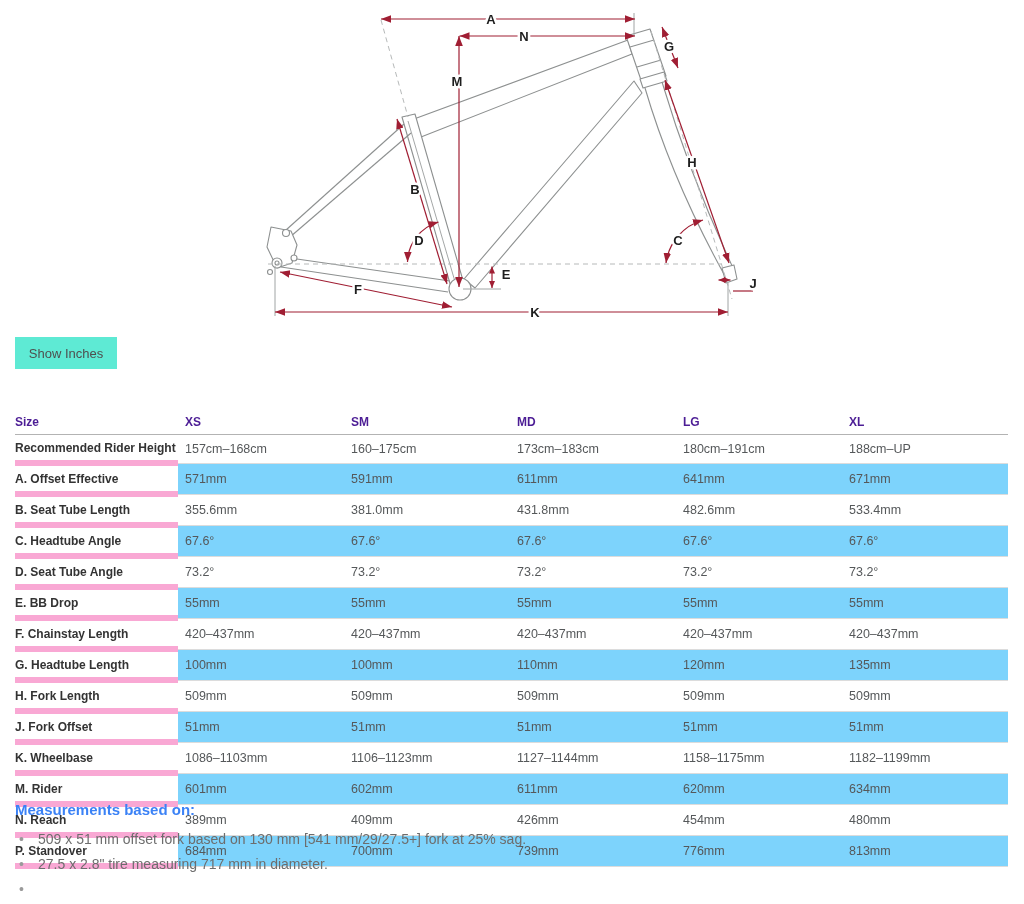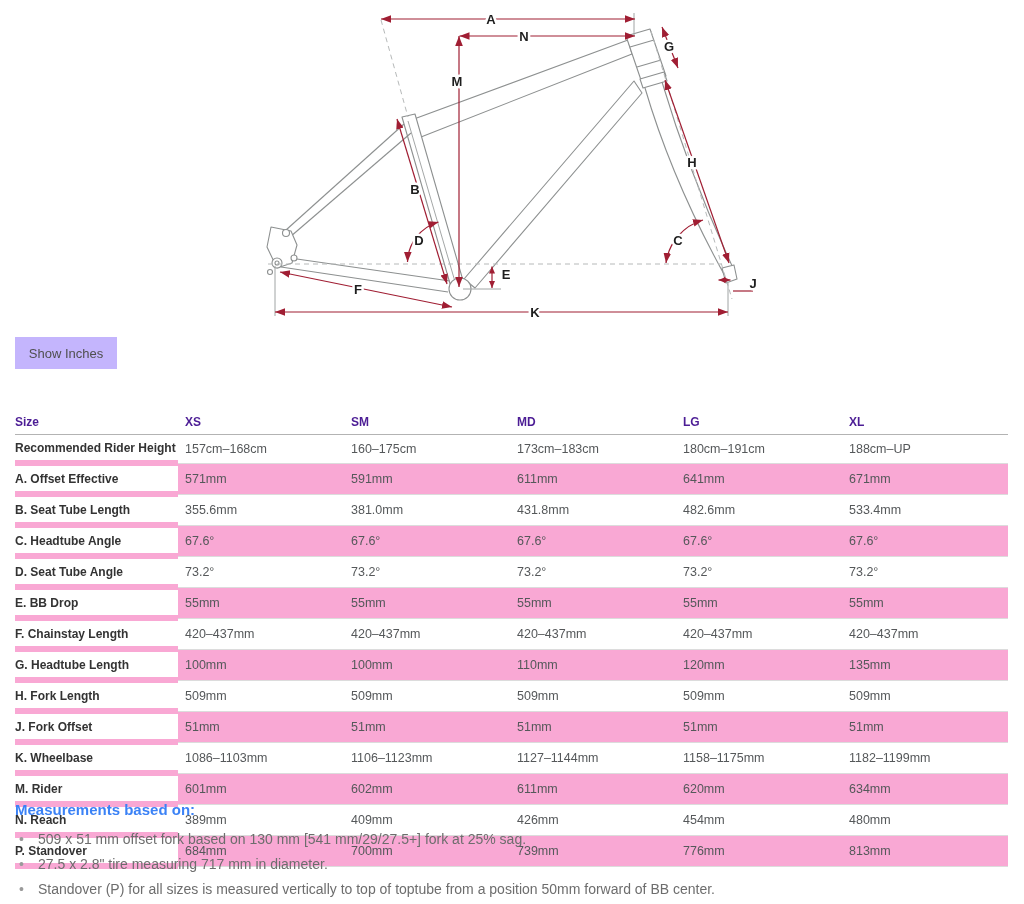--- a/index.html
+++ b/index.html
@@ -12,33 +12,33 @@
   .frame .filled{fill:#ffffff;}
   .dash{stroke:#b6b9b9;stroke-width:1;stroke-dasharray:5 4;fill:none;}
   .guide{stroke:#a0a4a4;stroke-width:1;fill:none;}
   .dim{stroke:#a01e33;stroke-width:1.2;fill:none;}
   .dimlabel{font-family:"Liberation Sans",sans-serif;font-size:13px;font-weight:bold;
             fill:#1e1e1e;paint-order:stroke;stroke:#ffffff;stroke-width:5px;
             stroke-linejoin:round;text-anchor:middle;dominant-baseline:central;}
 
   
   .show-inches{position:absolute;left:15px;top:337px;width:102px;height:32px;
-               background:#c4b5fd;border:0;color:#4f4f4f;font-family:"Liberation Sans",sans-serif;
+               background:#5eead4;border:0;color:#4f4f4f;font-family:"Liberation Sans",sans-serif;
                font-size:13px;cursor:pointer;}
 
   
   .geo-table{position:absolute;left:15px;top:409px;width:993px;border-collapse:collapse;
              table-layout:fixed;}
   .geo-table th,.geo-table td{height:25px;padding:0;vertical-align:middle;text-align:left;
              white-space:nowrap;overflow:hidden;}
   .geo-table thead th{font-size:12px;font-weight:bold;color:#4c1d95;border-bottom:1px solid #b3b3b3;}
   .geo-table thead th:not(:first-child){padding-left:7px;}
   .geo-table tbody th{font-size:12px;font-weight:bold;color:#333333;border-bottom:6px solid #f9a8d4;}
   .geo-table tbody td{font-size:12.5px;color:#55585a;border-bottom:1px solid #dcdcdc;padding-left:7px;}
-  .geo-table tr.shaded td{background:#f9a8d4;margin-left:20px;}
+  .geo-table tr.shaded td{background:#7dd3fc;margin-left:20px;}
 
   
   .notes{position:absolute;left:15px;top:801px;width:995px;}
   .notes-heading{font-size:15px;font-weight:bold;color:#3b82f6;margin:0 0 9px 0;}
   .notes ul{list-style:none;margin:0;padding:0;}
   .notes li{position:relative;padding-left:23px;font-size:14px;color:#6d6d6d;line-height:25px;}
   .notes .dot{position:absolute;left:4px;top:0;color:#9a9a9a;}
 </style>
 </head>
 <body>
@@ -257,17 +257,17 @@
           <td>813mm</td>
         </tr>
       </tbody>
   </table>
 
   <div class="notes">
     <p class="notes-heading">Measurements based on:</p>
     <ul>
         <li><span class="dot">•</span><span>509 x 51 mm offset fork based on 130 mm [541 mm/29/27.5+] fork at 25% sag.</span></li>
         <li><span class="dot">•</span><span>27.5 x 2.8" tire measuring 717 mm in diameter.</span></li>
-        <li><span class="dot">•</span><span>Standover (P) for all sizes is measured vertically to top of toptube from a position 50mm forward of BB center.</span></li>
+        <li><span class="dot">•</span></li>
       </ul>
   </div>
 
 </div>
 
 </body></html>

